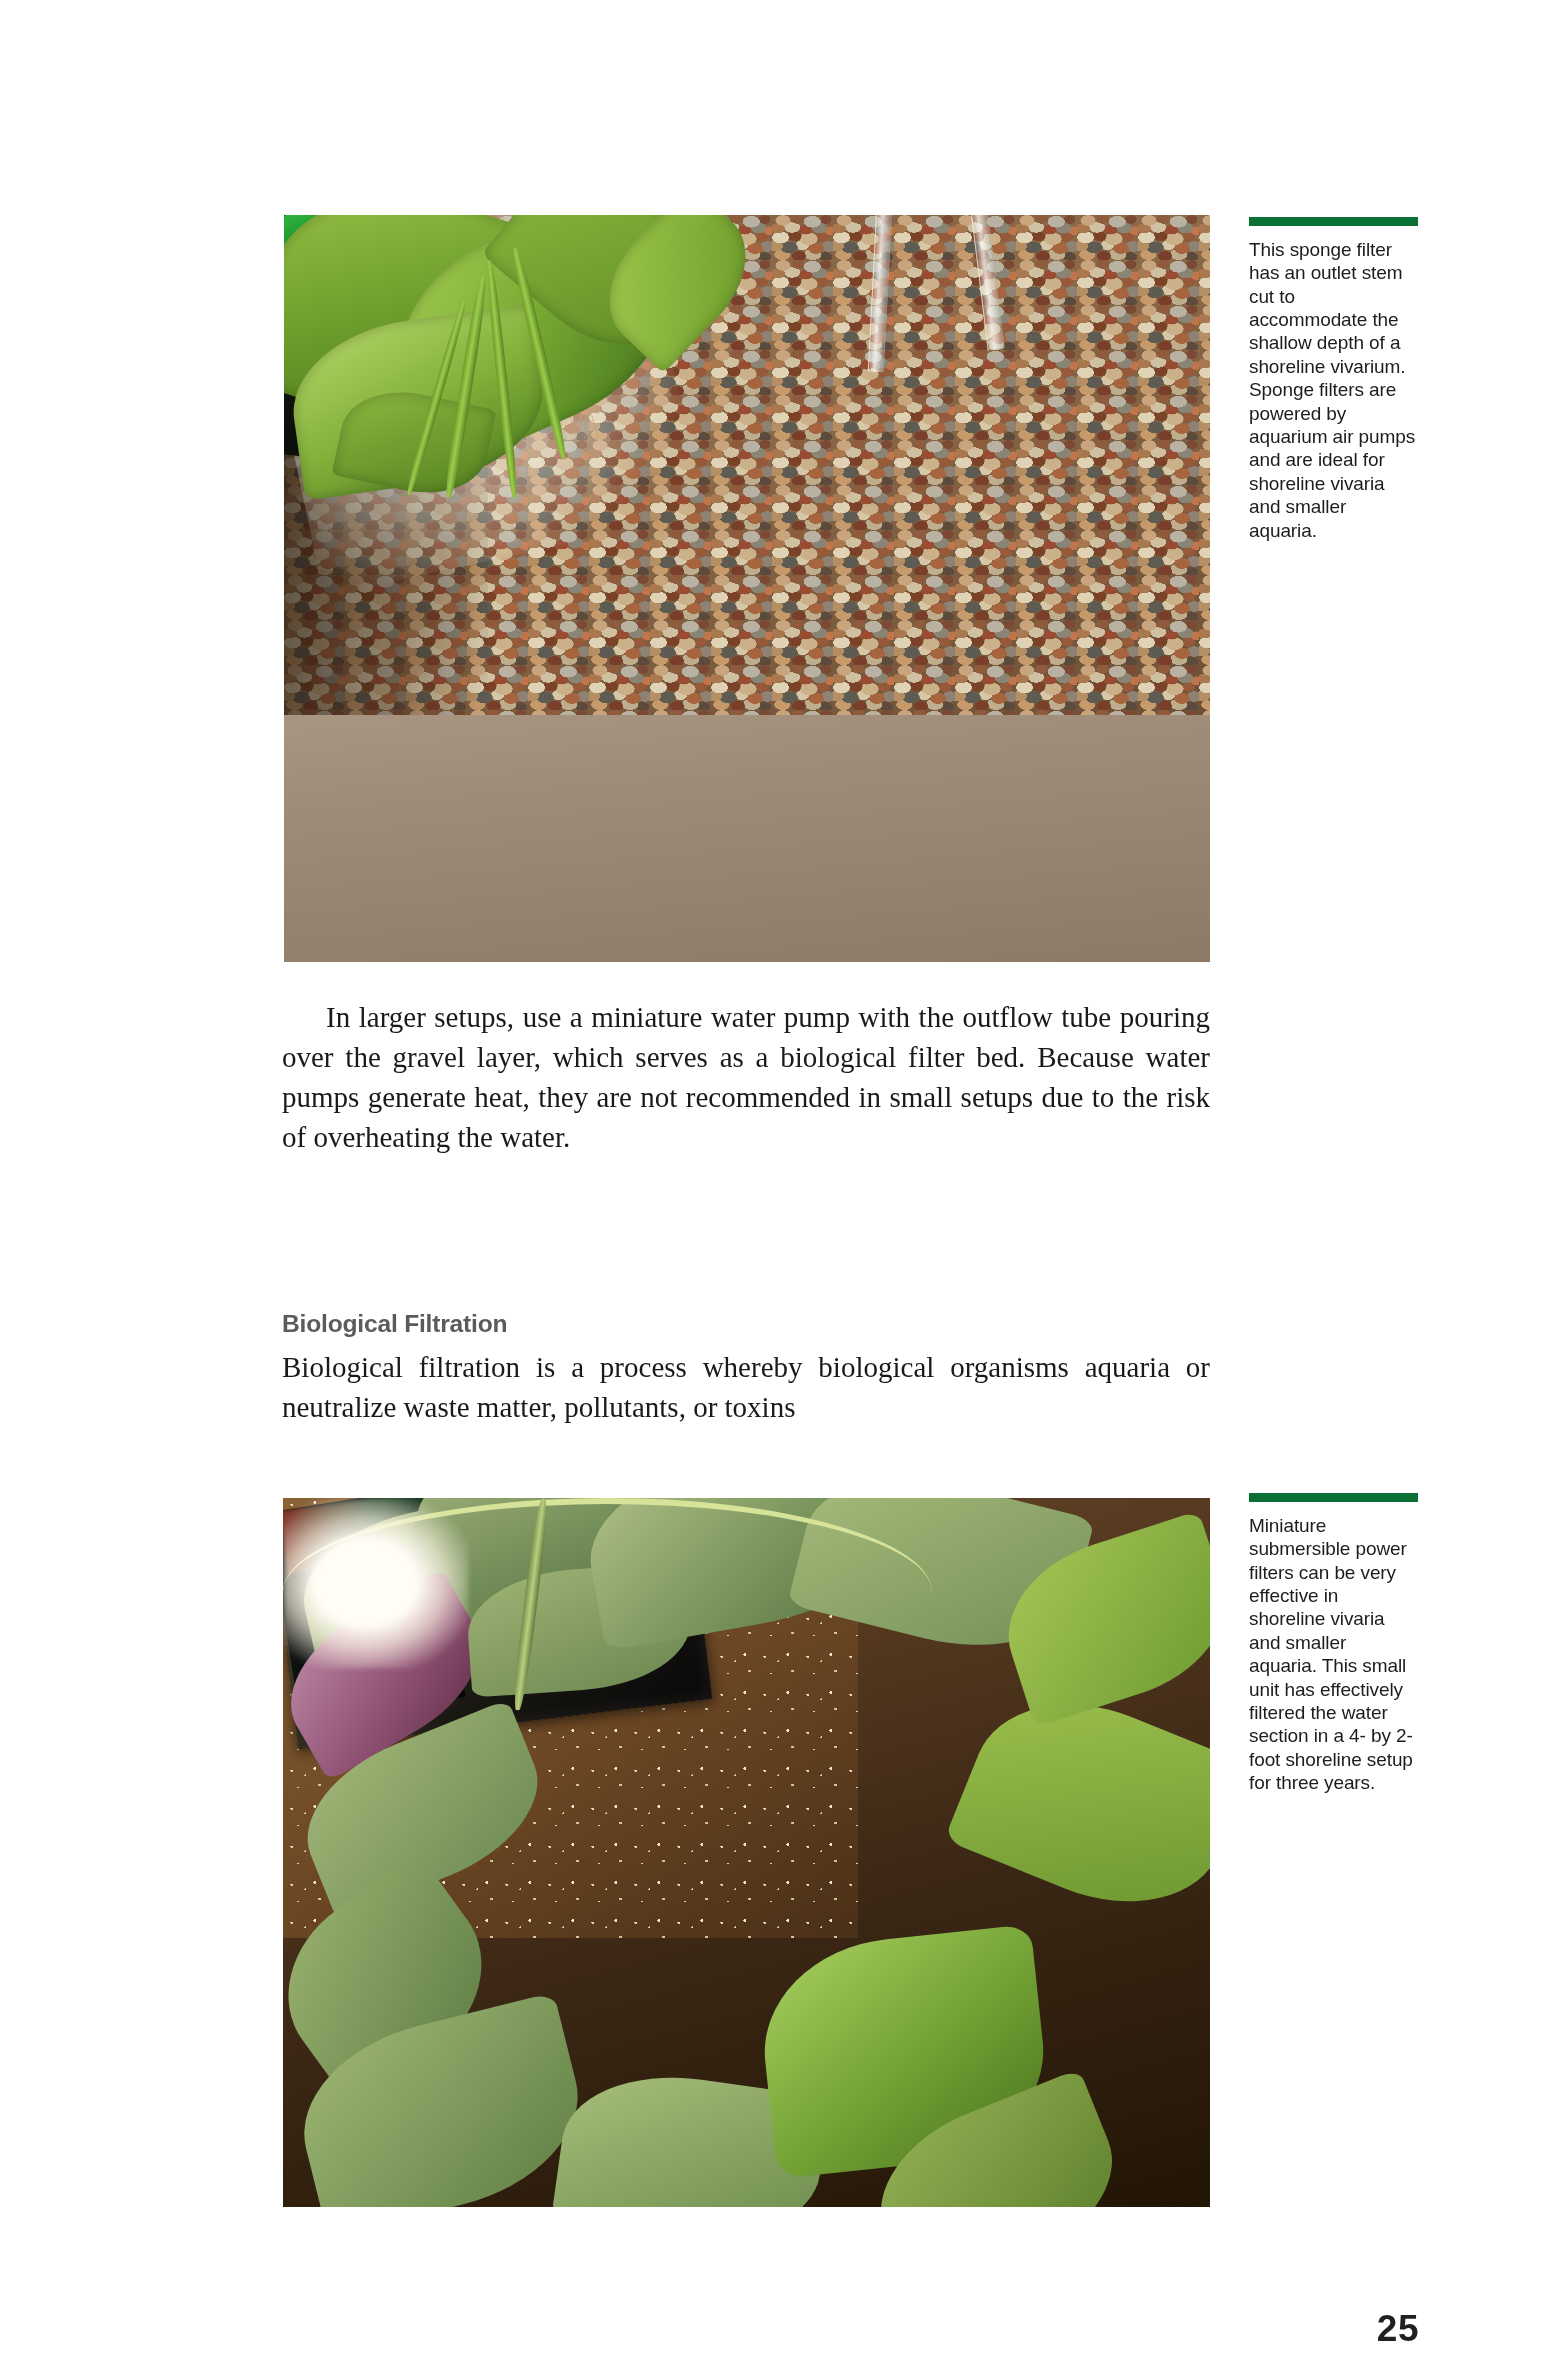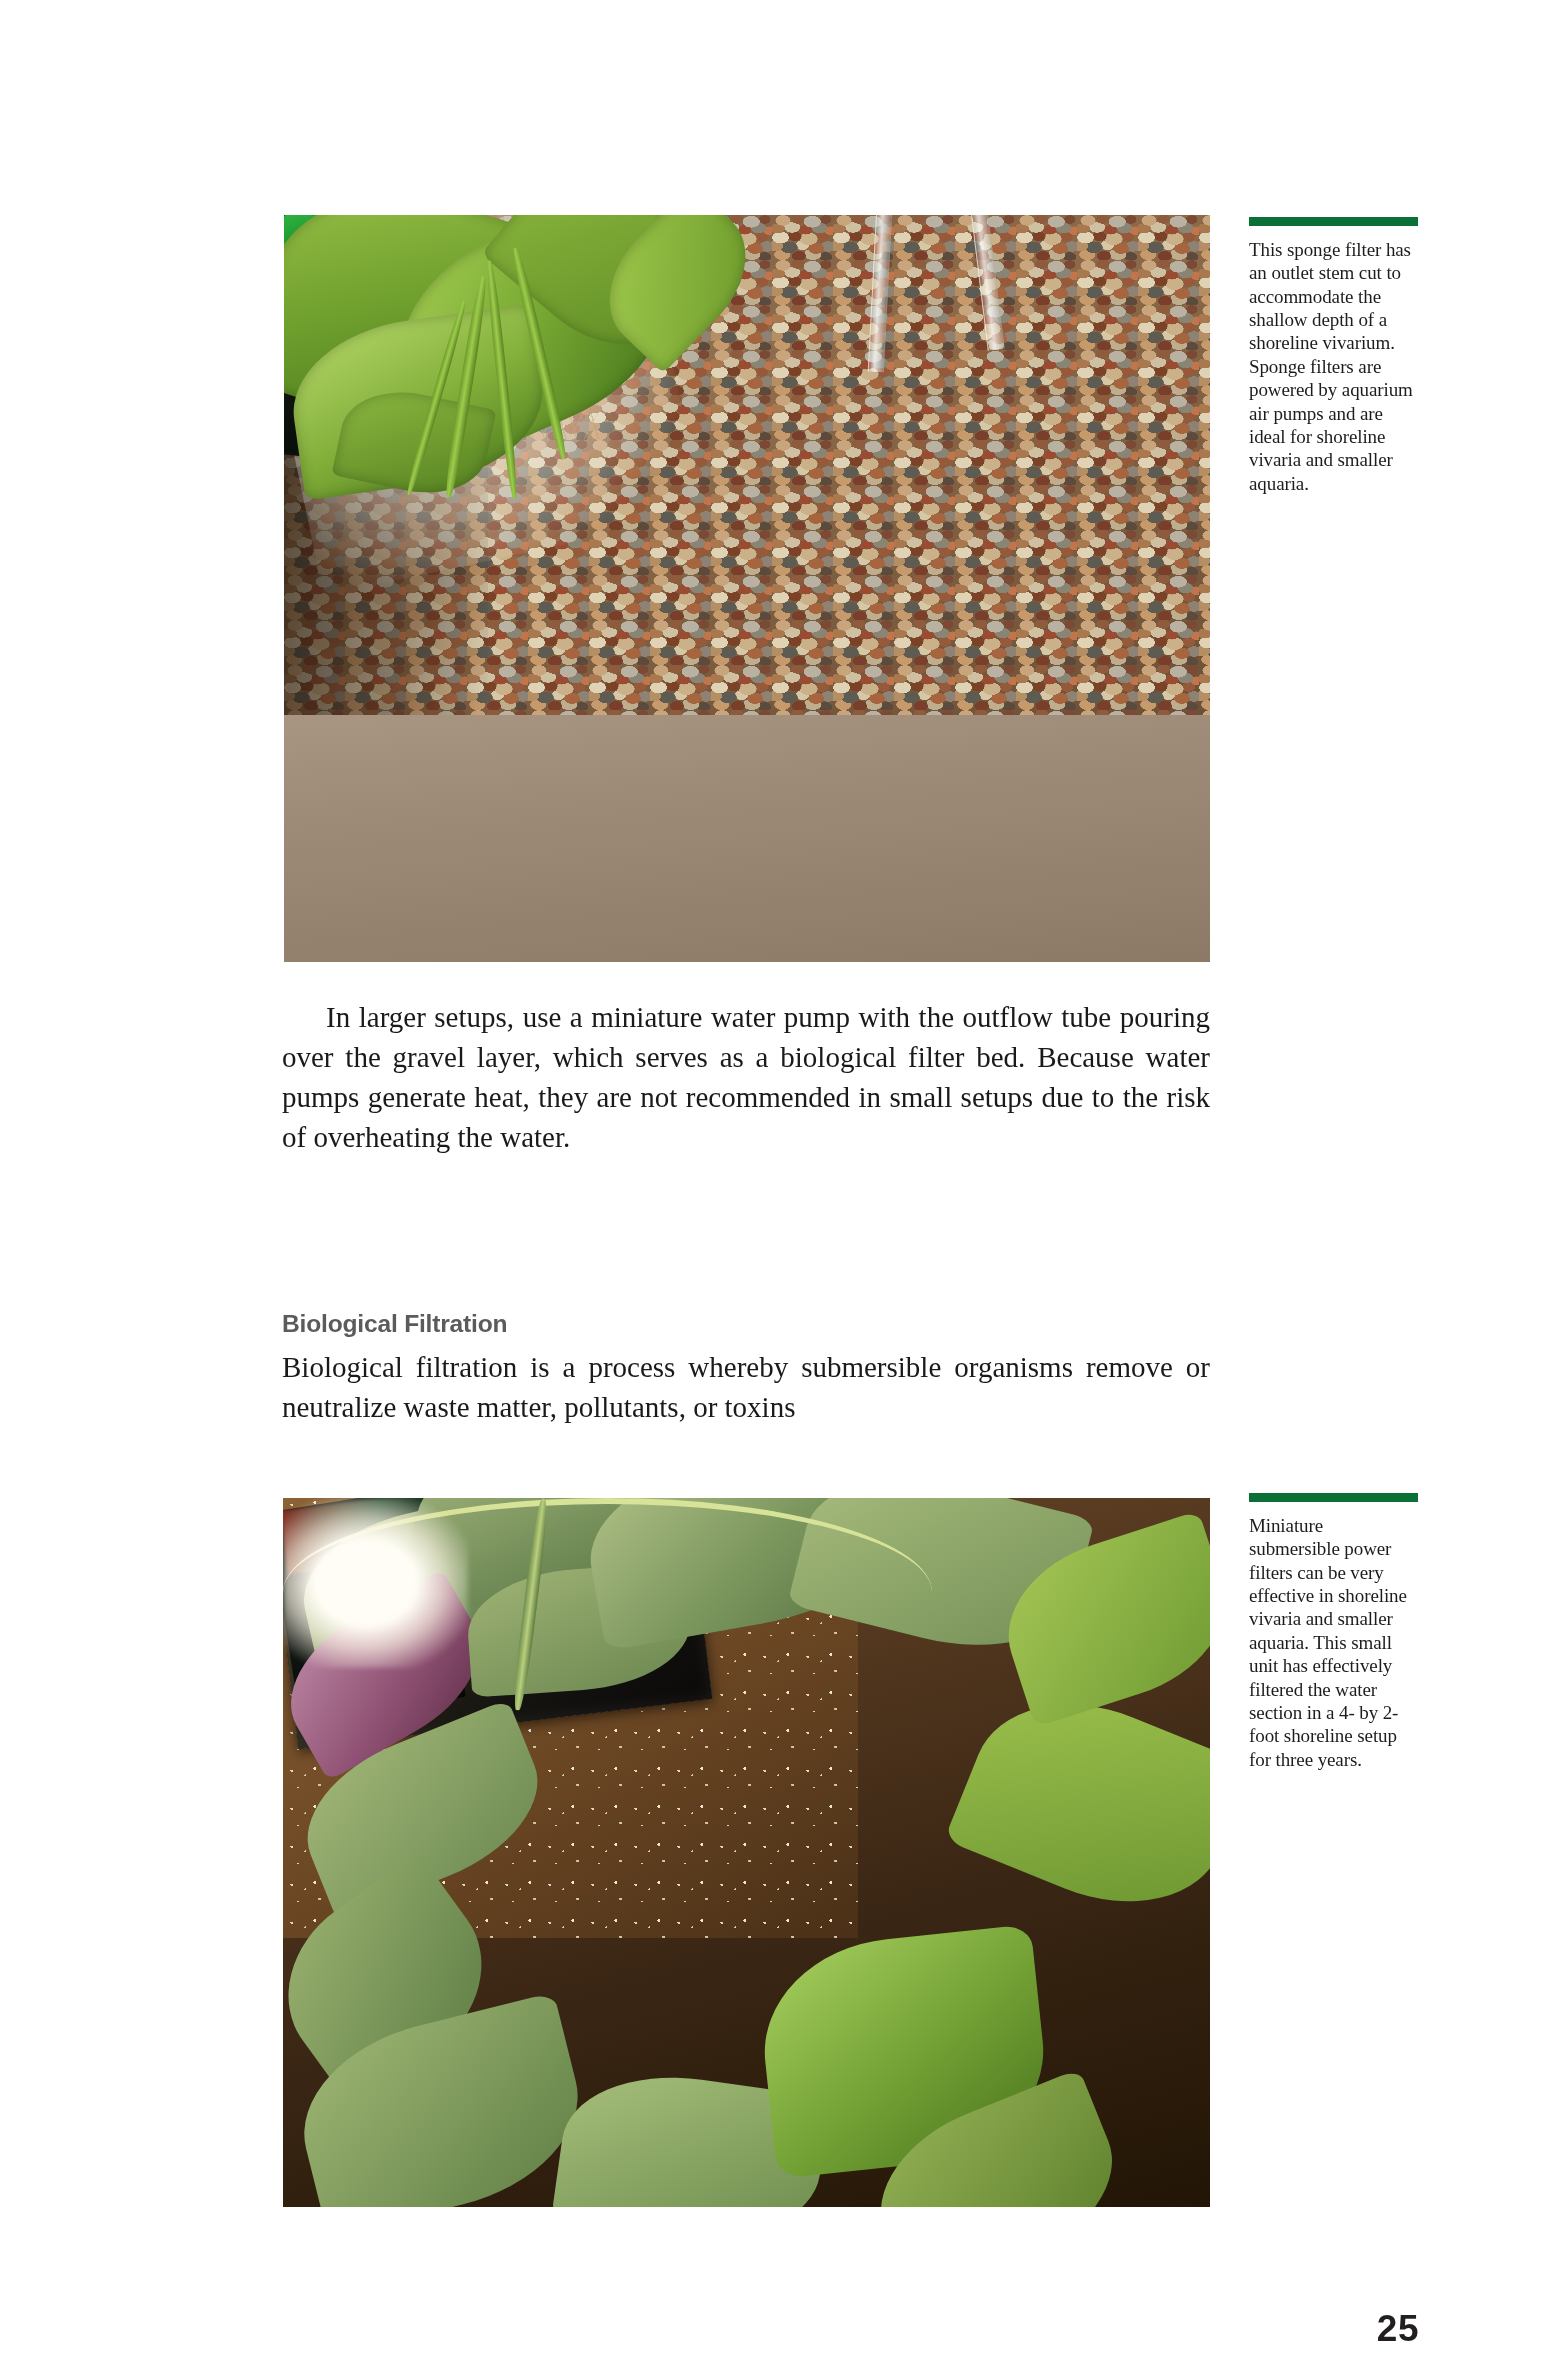--- a/index.html
+++ b/index.html
@@ -259,21 +259,21 @@
                background: linear-gradient(90deg,#6f8d4d,#b9cf7e,#5d7a3f); transform: rotate(7deg); }
 
   
   .caption-col { position: absolute; width: 169px; left: 1249px; }
   .cap-rule {
     height: 8.5px;
     background: #0a7035;
     margin-bottom: 12.3px;
   }
   .cap-text {
-    font-family: Liberation Serif, serif;
+    font-family: Liberation Sans, sans-serif;
     font-size: 19px;
     line-height: 23.4px;
     color: #1d1d1b;
     letter-spacing: -0.1px;
     font-weight: 400;
   }
   #caption-1 { top: 217px; }
   #caption-2 { top: 1493px; }
 
   
@@ -351,21 +351,21 @@
     <div class="cap-text">This sponge filter has an outlet stem cut to accommodate the shallow depth of a shoreline vivarium. Sponge filters are powered by aquarium air pumps and are ideal for shoreline vivaria and smaller aquaria.</div>
   </div>
 
   <div class="body-col" id="para-1">
     <p class="body-p indent">In larger setups, use a miniature water pump with the outflow tube pouring over the gravel layer, which serves as a biological filter bed. Because water pumps generate heat, they are not recommended in small setups due to the risk of overheating the water.</p>
   </div>
 
   <div class="body-col" id="section-heading">Biological Filtration</div>
 
   <div class="body-col" id="para-2">
-    <p class="body-p">Biological filtration is a process whereby submersible organisms remove or neutralize waste matter, pollutants, or toxins</p>
+    <p class="body-p">Biological filtration is a process whereby biological organisms aquaria or neutralize waste matter, pollutants, or toxins</p>
   </div>
 
   <div class="photo" id="photo-bottom">
     <div class="layer pb-bg"></div>
     <div class="layer pb-soil"></div>
     <div class="layer pb-filter"></div>
     <div class="layer pb-filter-dark"></div>
     <div class="layer pb-filter-glint"></div>
     <div class="pleaf pb-pl1"></div>
     <div class="pleaf pb-pl2"></div>

